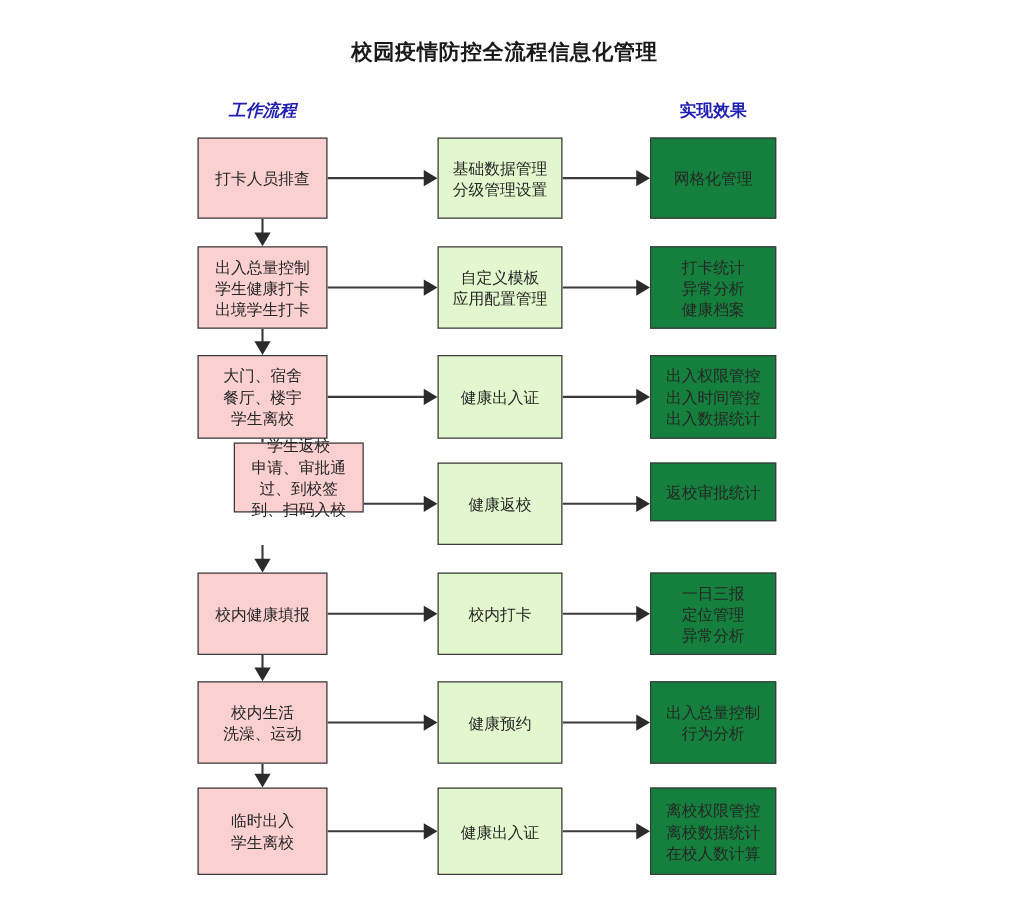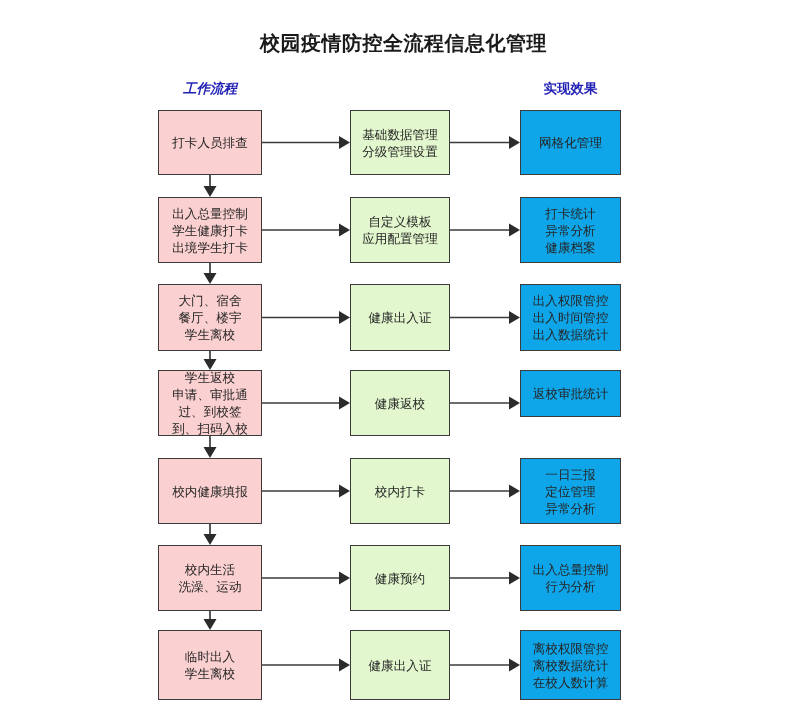--- a/index.html
+++ b/index.html
@@ -15,21 +15,21 @@
     overflow: hidden;
   }
 
   
   #page-title {
     position: absolute;
     top: 30px;
     left: 0;
     width: 807px;
     text-align: center;
-    font-size: 20px;
+    font-size: 17px;
     font-weight: bold;
     color: #1a1a1a;
     letter-spacing: 0.5px;
   }
 
   
   .col-header {
     position: absolute;
     top: 80px;
     font-size: 13.5px;
@@ -61,21 +61,21 @@
     justify-content: center;
     text-align: center;
     font-size: 12.6px;
     line-height: 17px;
     color: #262626;
     padding: 2px 3px;
     white-space: pre-line;
   }
   .node.work   { background: #fbd0d1; }
   .node.system { background: #e2f7cd; }
-  .node.effect { background: #0ea5e9; }
+  .node.effect { background: #15803d; }
 
   
   .col-work   { left: 158px; width: 104px; }
   .col-system { left: 350px; width: 100px; }
   .col-effect { left: 520px; width: 101px; }
 
   
   #connectors {
     position: absolute;
     top: 0;
@@ -156,21 +156,21 @@
 健康档案</div>
 
   <div class="node work col-work" style="top: 284px; height: 67px;">大门、宿舍
 餐厅、楼宇
 学生离校</div>
   <div class="node system col-system" style="top: 284px; height: 67px;">健康出入证</div>
   <div class="node effect col-effect" style="top: 284px; height: 67px;">出入权限管控
 出入时间管控
 出入数据统计</div>
 
-  <div class="node work col-work" style="top: 370px; height: 66px;">学生返校
+  <div class="node work col-work" style="top: 354px; height: 56px; margin-left: 29px;">学生返校
 申请、审批通
 过、到校签
 到、扫码入校</div>
   <div class="node system col-system" style="top: 370px; height: 66px;">健康返校</div>
   <div class="node effect col-effect" style="top: 370px; height: 47px;">返校审批统计</div>
 
   <div class="node work col-work" style="top: 458px; height: 66px;">校内健康填报</div>
   <div class="node system col-system" style="top: 458px; height: 66px;">校内打卡</div>
   <div class="node effect col-effect" style="top: 458px; height: 66px;">一日三报
 定位管理

